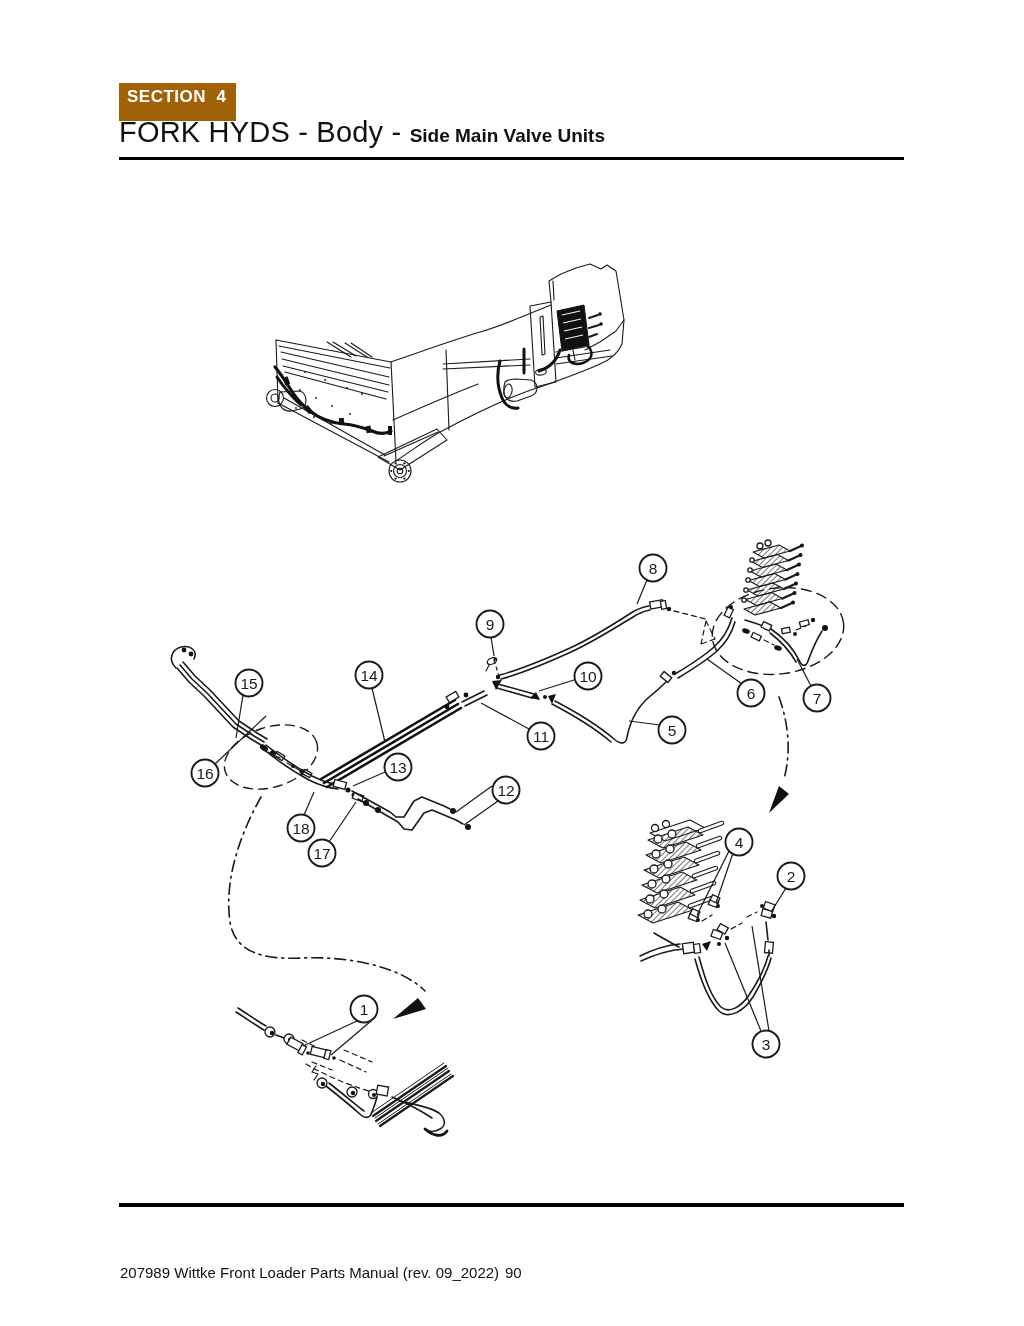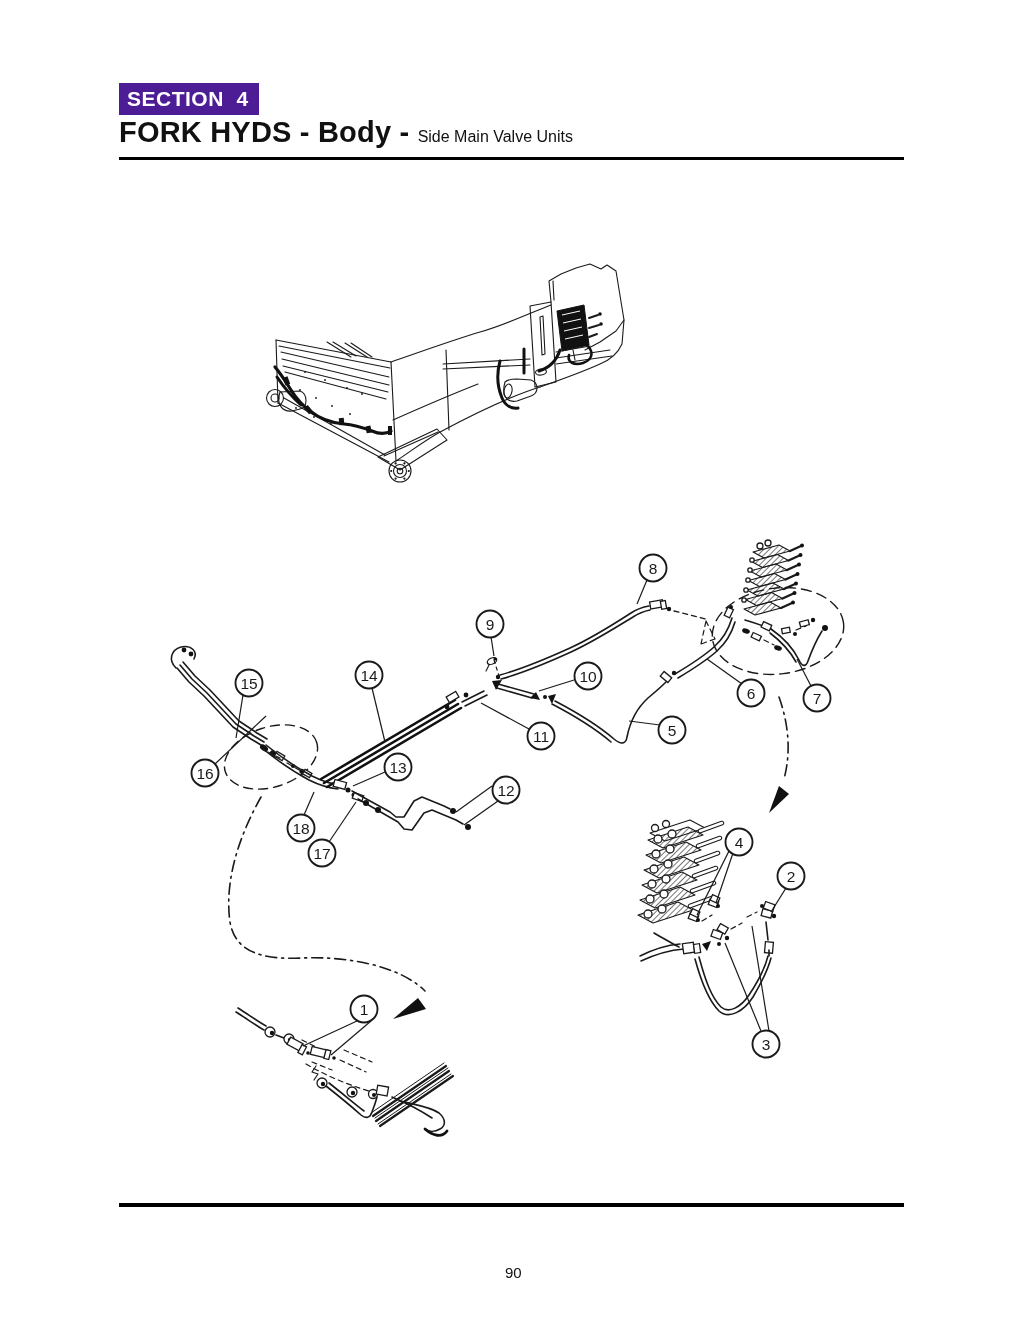--- a/index.html
+++ b/index.html
@@ -1,23 +1,23 @@
 <!DOCTYPE html>
 <html><head>
 <meta charset="utf-8">
 <style>
   html,body{margin:0;padding:0;background:#fff;}
   .page{position:relative;width:1024px;height:1326px;background:#ffffff;overflow:hidden;
         font-family:"Liberation Sans",sans-serif;color:#111;}
-  .badge{position:absolute;left:119px;top:83px;background:#4c1d95;color:#fff;
-         font-weight:bold;font-size:21px;line-height:1;padding:5px 10px 6px 8px;
+  .badge{position:absolute;left:119px;top:83px;background:#a16207;color:#fff;
+         font-weight:bold;font-size:17px;line-height:1;padding:5px 10px 16px 8px;
          white-space:pre;letter-spacing:.5px;}
   .title{position:absolute;left:119px;top:113px;margin:0;white-space:nowrap;}
-  .t-main{font-size:29px;font-weight:bold;letter-spacing:.2px;}
-  .t-sub{font-size:16px;font-weight:normal;margin-top:8px;}
+  .t-main{font-size:29px;font-weight:normal;letter-spacing:.2px;}
+  .t-sub{font-size:19px;font-weight:bold;margin-top:8px;}
   .rule{position:absolute;left:119px;width:785px;background:#000;}
   .rule-top{top:157px;height:3px;}
   .rule-bottom{top:1203px;height:4px;}
   .footer-left{position:absolute;left:120px;top:1264px;font-size:15px;}
   .footer-page{position:absolute;left:505px;top:1264px;font-size:15px;}
   svg{position:absolute;left:0;top:0;}
   .ln{stroke:#1a1a1a;fill:none;stroke-width:1.6;stroke-linecap:round;stroke-linejoin:round;}
   .thin{stroke-width:1.1;}
   .thick{stroke:#111;stroke-width:2.6;}
   .dark{fill:#111;stroke:none;}
@@ -422,14 +422,15 @@
         </g>
         <g>
           <line x1="304" y1="815" x2="314" y2="792" stroke="#1a1a1a" stroke-width="1.2"></line>
           <circle cx="301" cy="828" r="13.5" fill="#fff" stroke="#1a1a1a" stroke-width="1.9"></circle>
           <text x="301" y="828.5" text-anchor="middle" dominant-baseline="central" font-size="15.5" font-family="&quot;Liberation Sans&quot;,sans-serif" fill="#1a1a1a">18</text>
         </g>
       </g>
   </svg>
 
   <div class="rule rule-bottom"></div>
+  <div class="footer-left">207989 Wittke Front Loader Parts Manual (rev. 09_2022)</div>
   <div class="footer-page">90</div>
 </div>
 
 </body></html>

